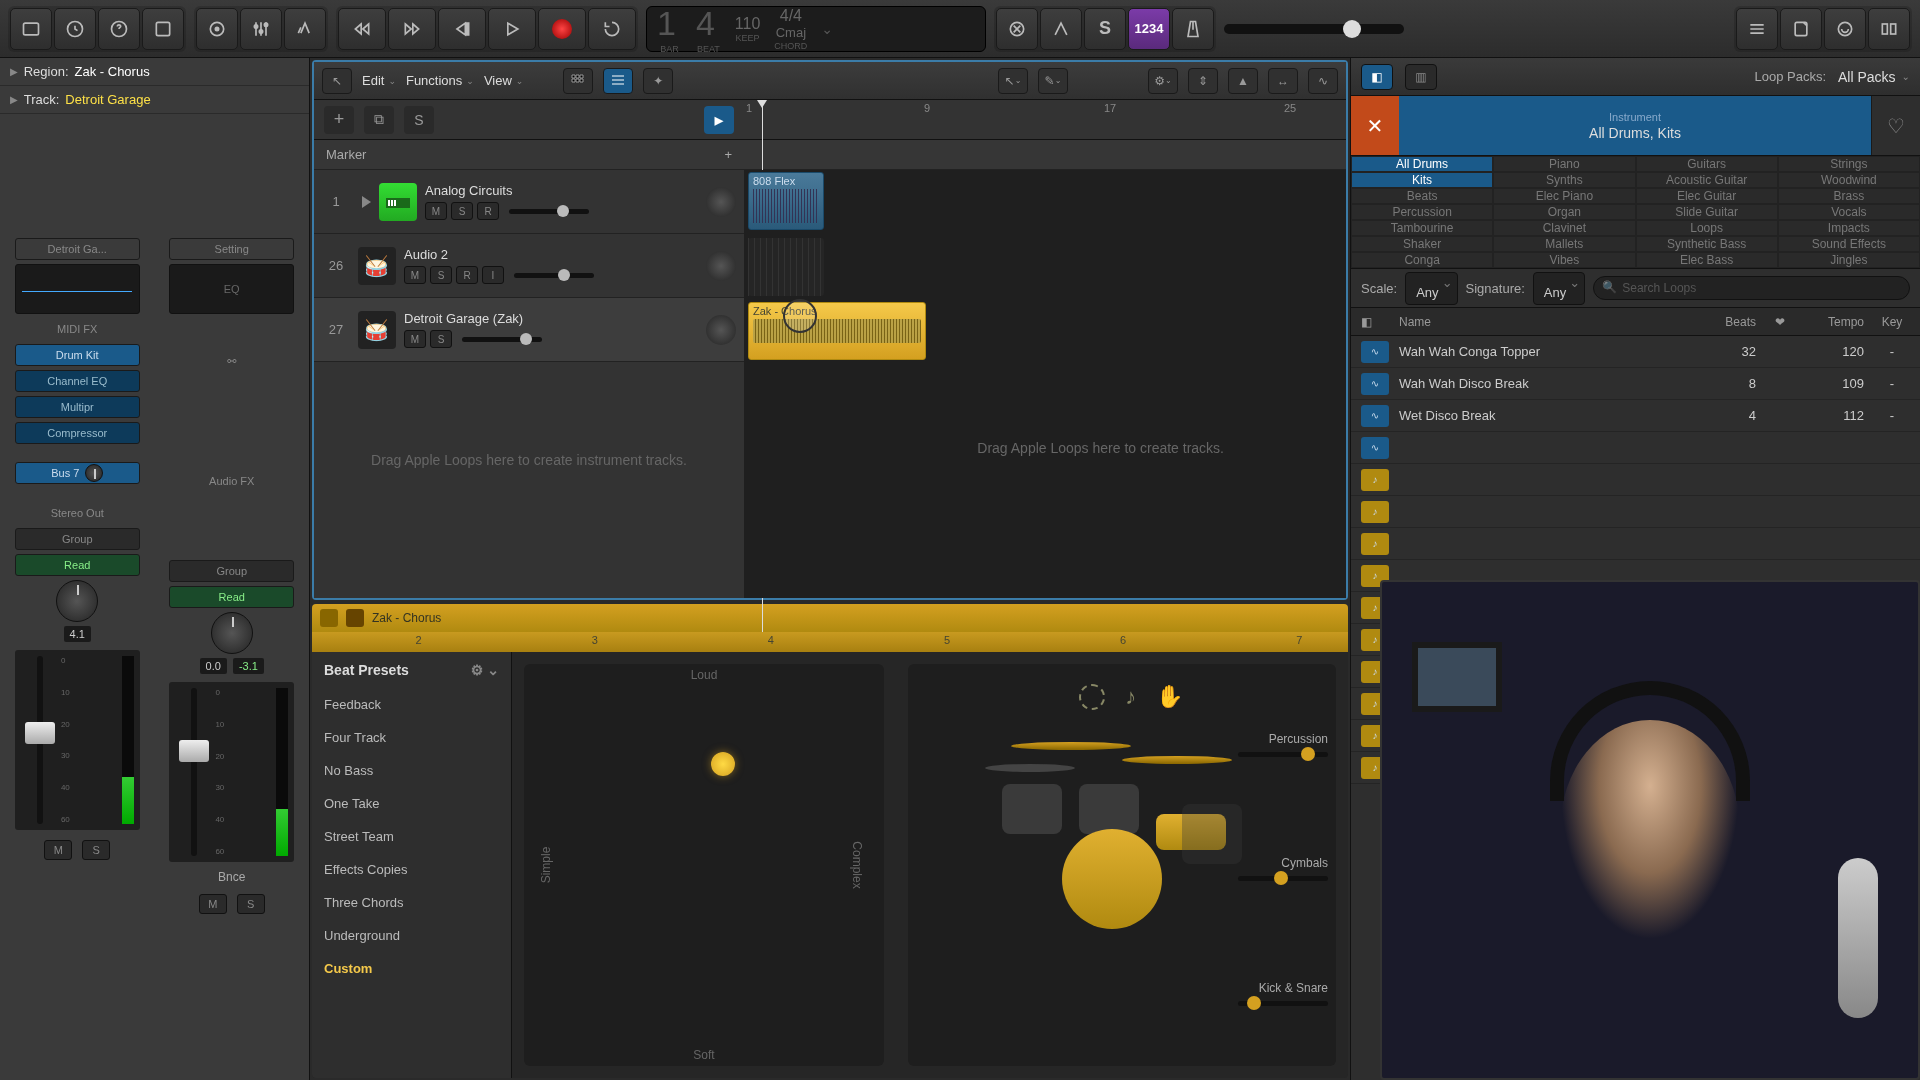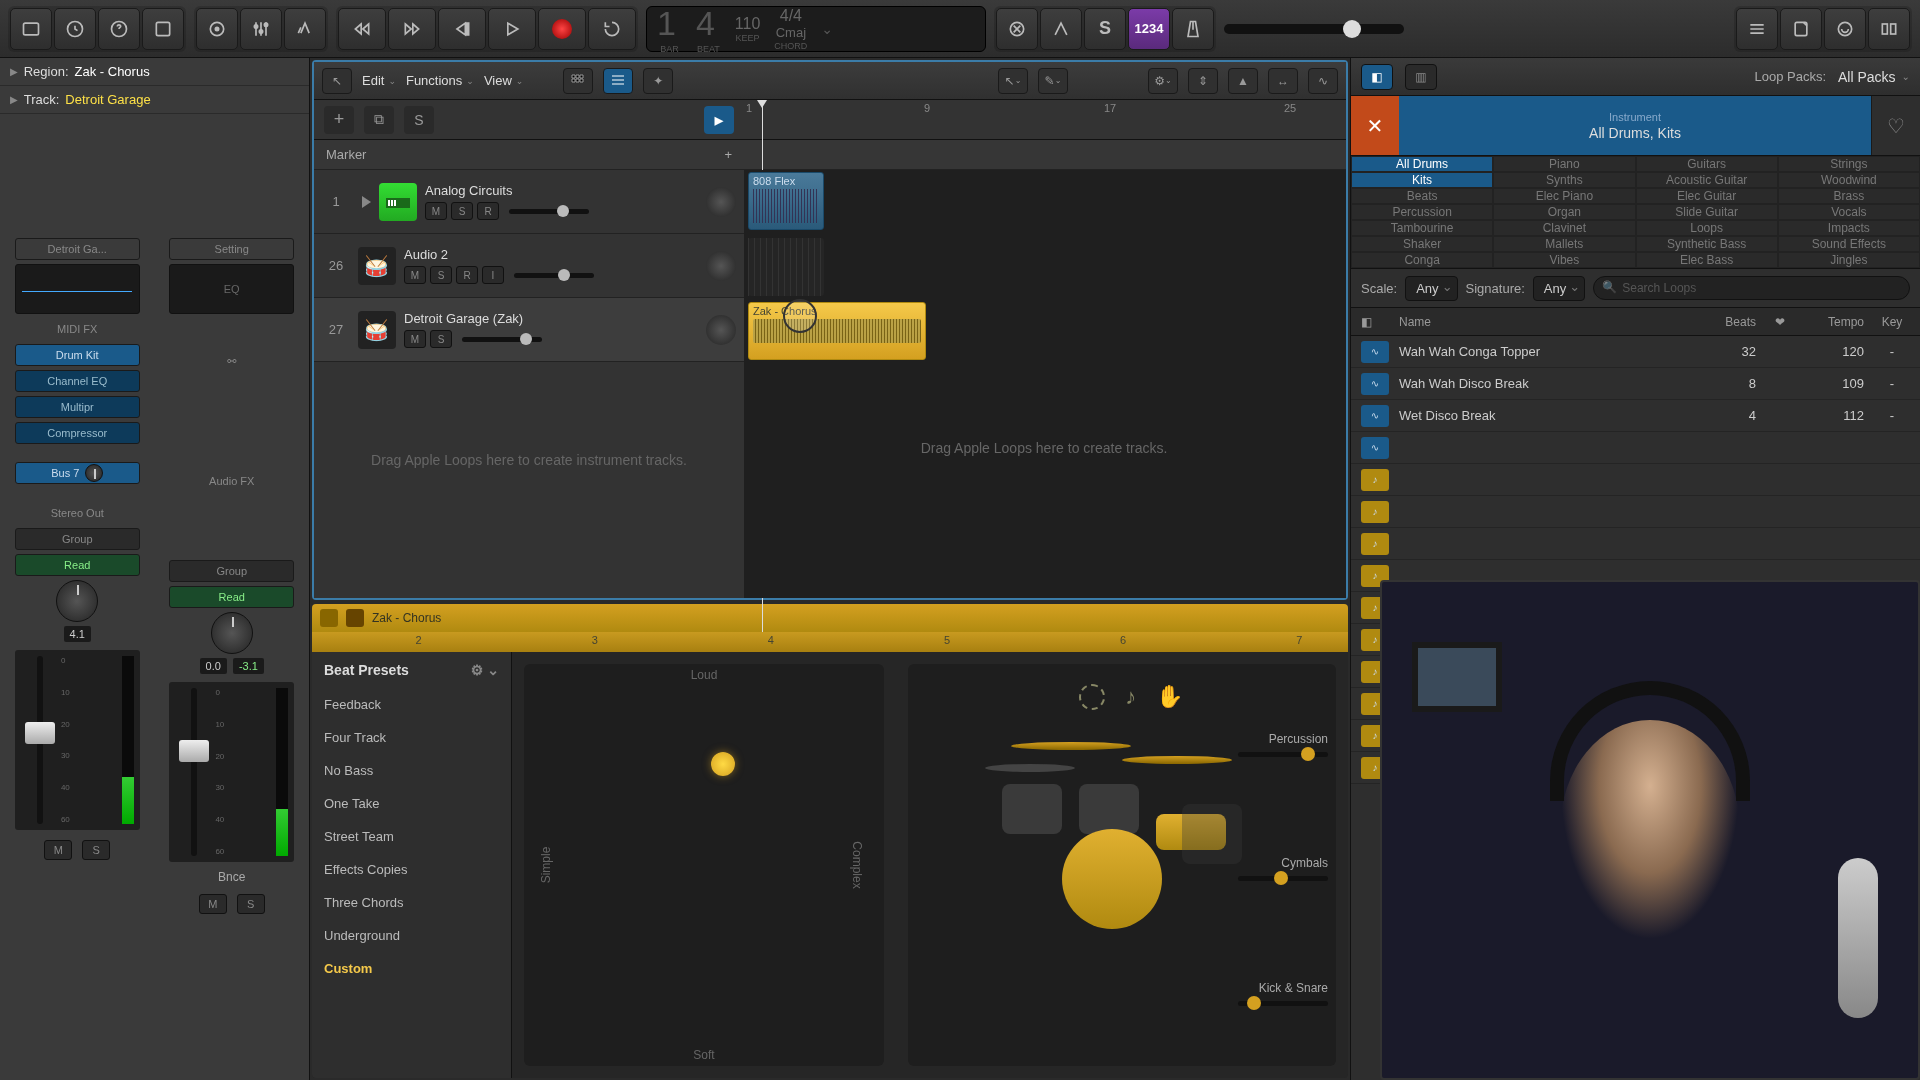--- a/index.html
+++ b/index.html
@@ -83,21 +83,21 @@
 .tb { width:22px; height:18px; background:#2a2a2a; border:1px solid #111; border-radius:3px; font-size:10px; color:#888; display:flex;align-items:center;justify-content:center; cursor:pointer; }
 .tslider { width:80px; height:5px; background:#111; border-radius:3px; position:relative; margin-left:6px;}
 .tslider .th { position:absolute; width:12px; height:12px; background:#bbb; border-radius:50%; top:-4px; }
 .tknob { width:30px; height:30px; background:radial-gradient(#555,#222); border-radius:50%; }
 .tplay { width:0;height:0;border-top:6px solid transparent;border-bottom:6px solid transparent;border-left:9px solid #888; margin-left:4px; cursor:pointer; }
 .track-regions { flex:1; background:#1f1f1f; position:relative; overflow:hidden; }
 .region { position:absolute; border-radius:3px; padding:2px 4px; font-size:11px; }
 .region.blue { background:linear-gradient(#4a7a9a,#2a5a7a); color:#cde; border:1px solid #1a4a6a; }
 .region.yellow { background:linear-gradient(#f5c94a,#d4a020); color:#443; border:1px solid #b08a10; }
 .region .wave { height:24px; background:repeating-linear-gradient(90deg,#665510 0,#ffe880 1px,#665510 2px,#665510 3px); opacity:.85; margin-top:2px; border-radius:2px; }
-.drop-hint { position:absolute; color:#666; font-size:14px; text-align:center; }
+.drop-hint { position:absolute; color:#666; font-size:14px; text-align:right; }
 .region .cursor-ring { position:absolute; width:34px; height:34px; border:2px solid #333; border-radius:50%; background:rgba(255,255,255,.15); }
 
 
 .drummer { flex:1; background:#2a2a2a; display:flex; flex-direction:column; margin:2px; border-radius:4px; overflow:hidden; }
 .drummer-hdr { height:28px; background:linear-gradient(#d4a020,#b08a10); display:flex; align-items:center; padding:0 8px; gap:8px; color:#332; font-size:12px; font-weight:500; }
 .drummer-hdr .icn { width:18px;height:18px;background:#886600;border-radius:3px; }
 .drummer-ruler { height:20px; background:linear-gradient(#c89a20,#a88010); position:relative; }
 .drummer-ruler .n { position:absolute; top:2px; font-size:11px; color:#443; }
 .drummer-body { flex:1; display:flex; background:#262626; }
 .presets { width:200px; background:#2e2e2e; border-right:1px solid #111; }
@@ -129,21 +129,21 @@
 .tab { flex:1; display:flex; flex-direction:column; align-items:center; justify-content:center; gap:2px; cursor:pointer; border-right:1px solid #1a1a1a; }
 .tab.active { background:#1a5a8a; }
 .tab .top { font-size:11px; color:#8ac; }
 .tab .bot { font-size:14px; color:#ddd; font-weight:500; }
 .heart { width:48px; display:flex;align-items:center;justify-content:center;color:#888;font-size:20px; }
 .tag-grid { display:grid; grid-template-columns:repeat(4,1fr); }
 .tag { height:16px; display:flex;align-items:center;justify-content:center; font-size:12px; color:#777; border:1px solid #222; cursor:pointer; background:#2a2a2a; }
 .tag.active { background:#1a5a8a; color:#fff; }
 .scale-row { height:40px; display:flex; align-items:center; gap:8px; padding:0 10px; border-top:1px solid #111; border-bottom:1px solid #111; }
 .scale-row .l { color:#aaa; font-size:13px; }
-.scale-row .sel { background:#222; border:1px solid #111; border-radius:4px; padding:4px 18px 4px 10px; color:#ccc; font-size:13px; position:relative; }
+.scale-row .sel { background:#222; border:1px solid #111; border-radius:4px; padding:12px 18px 4px 10px; color:#ccc; font-size:13px; position:relative; }
 .scale-row .sel::after { content:'⌄'; position:absolute; right:4px; top:2px; color:#777; }
 .scale-row .search { flex:1; background:#222; border:1px solid #111; border-radius:12px; padding:4px 10px 4px 28px; color:#666; font-size:12px; position:relative; }
 .scale-row .search::before { content:'🔍'; position:absolute; left:8px; top:3px; font-size:12px; opacity:.5; }
 .loop-hdr { height:28px; display:flex; align-items:center; padding:0 10px; gap:10px; background:#2a2a2a; border-bottom:1px solid #111; font-size:12px; color:#999; }
 .loop-hdr .c1 { width:28px; }
 .loop-hdr .c2 { flex:1; }
 .loop-hdr .c3 { width:56px; text-align:right; }
 .loop-hdr .c4 { width:28px; text-align:center; }
 .loop-hdr .c5 { width:60px; text-align:right; }
 .loop-hdr .c6 { width:36px; text-align:center; }

